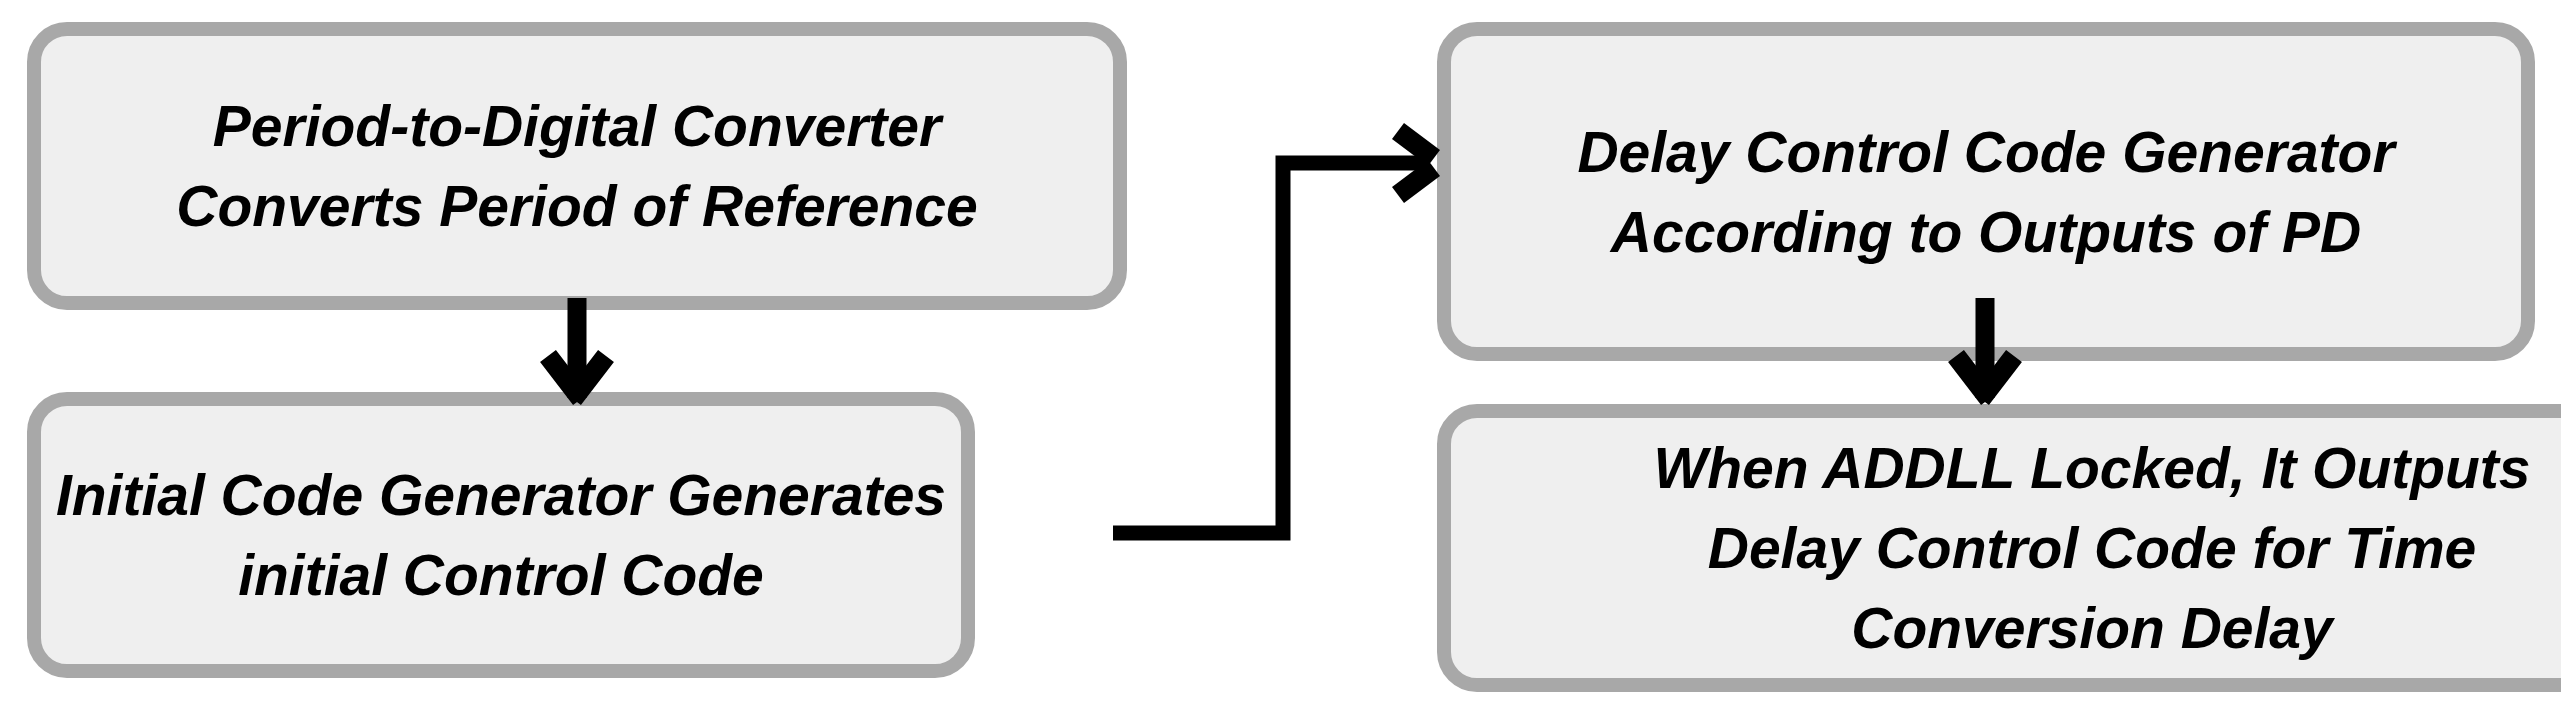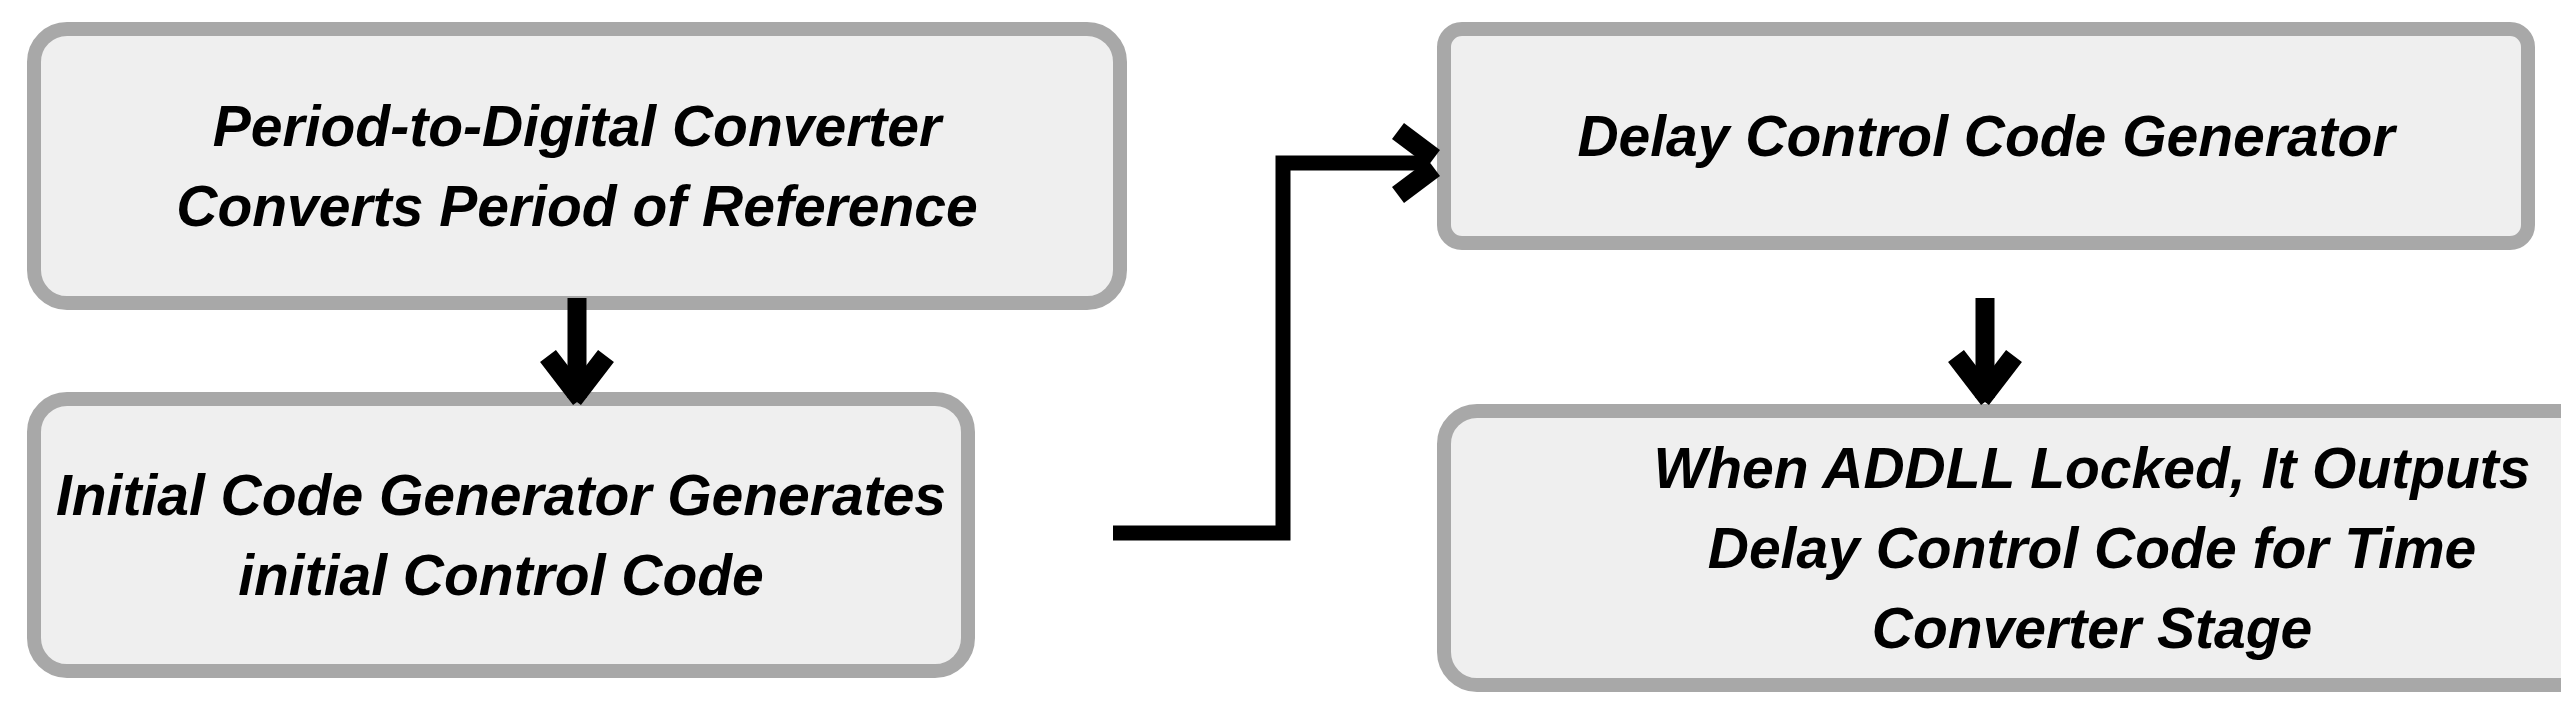--- a/index.html
+++ b/index.html
@@ -31,21 +31,21 @@
     font-size: 57px;
     line-height: 80px;
     color: var(--text, #000000);
     letter-spacing: 0px;
   }
   .box .line {
     white-space: nowrap;
   }
   .box-1 { left: 27px;   top: 22px;  width: 1100px; height: 288px; }
   .box-2 { left: 27px;   top: 392px; width: 948px; height: 286px; }
-  .box-3 { left: 1437px; top: 22px;  width: 1098px; height: 228px; border-radius: 25px; }
+  .box-3 { left: 1437px; top: 22px;  width: 1098px; height: 339px; }
   .box-4 { left: 1437px; top: 404px; width: 1310px; height: 288px; }
 
   .arrows {
     position: absolute;
     left: 0;
     top: 0;
     pointer-events: none;
   }
   .shaft {
     stroke: var(--arrow, #000000);
@@ -75,26 +75,27 @@
     <div class="line">Converts Period of Reference</div>
   </div>
 
   <div class="box box-2">
     <div class="line">Initial Code Generator Generates</div>
     <div class="line">initial Control Code</div>
   </div>
 
   <div class="box box-3">
     <div class="line">Delay Control Code Generator</div>
+    <div class="line">According to Outputs of PD</div>
   </div>
 
   <div class="box box-4">
     <div class="line">When ADDLL Locked, It Outputs</div>
     <div class="line">Delay Control Code for Time</div>
-    <div class="line">Converter Stage</div>
+    <div class="line">Conversion Delay</div>
   </div>
 
   <svg class="arrows" width="2561" height="710" viewBox="0 0 2561 710">
 
     <g>
       <line class="shaft" x1="577" y1="298" x2="577" y2="398"></line>
       <path class="wing" d="M581,399 L548,356 M573,399 L606,356"></path>
     </g>
 
     <g>

